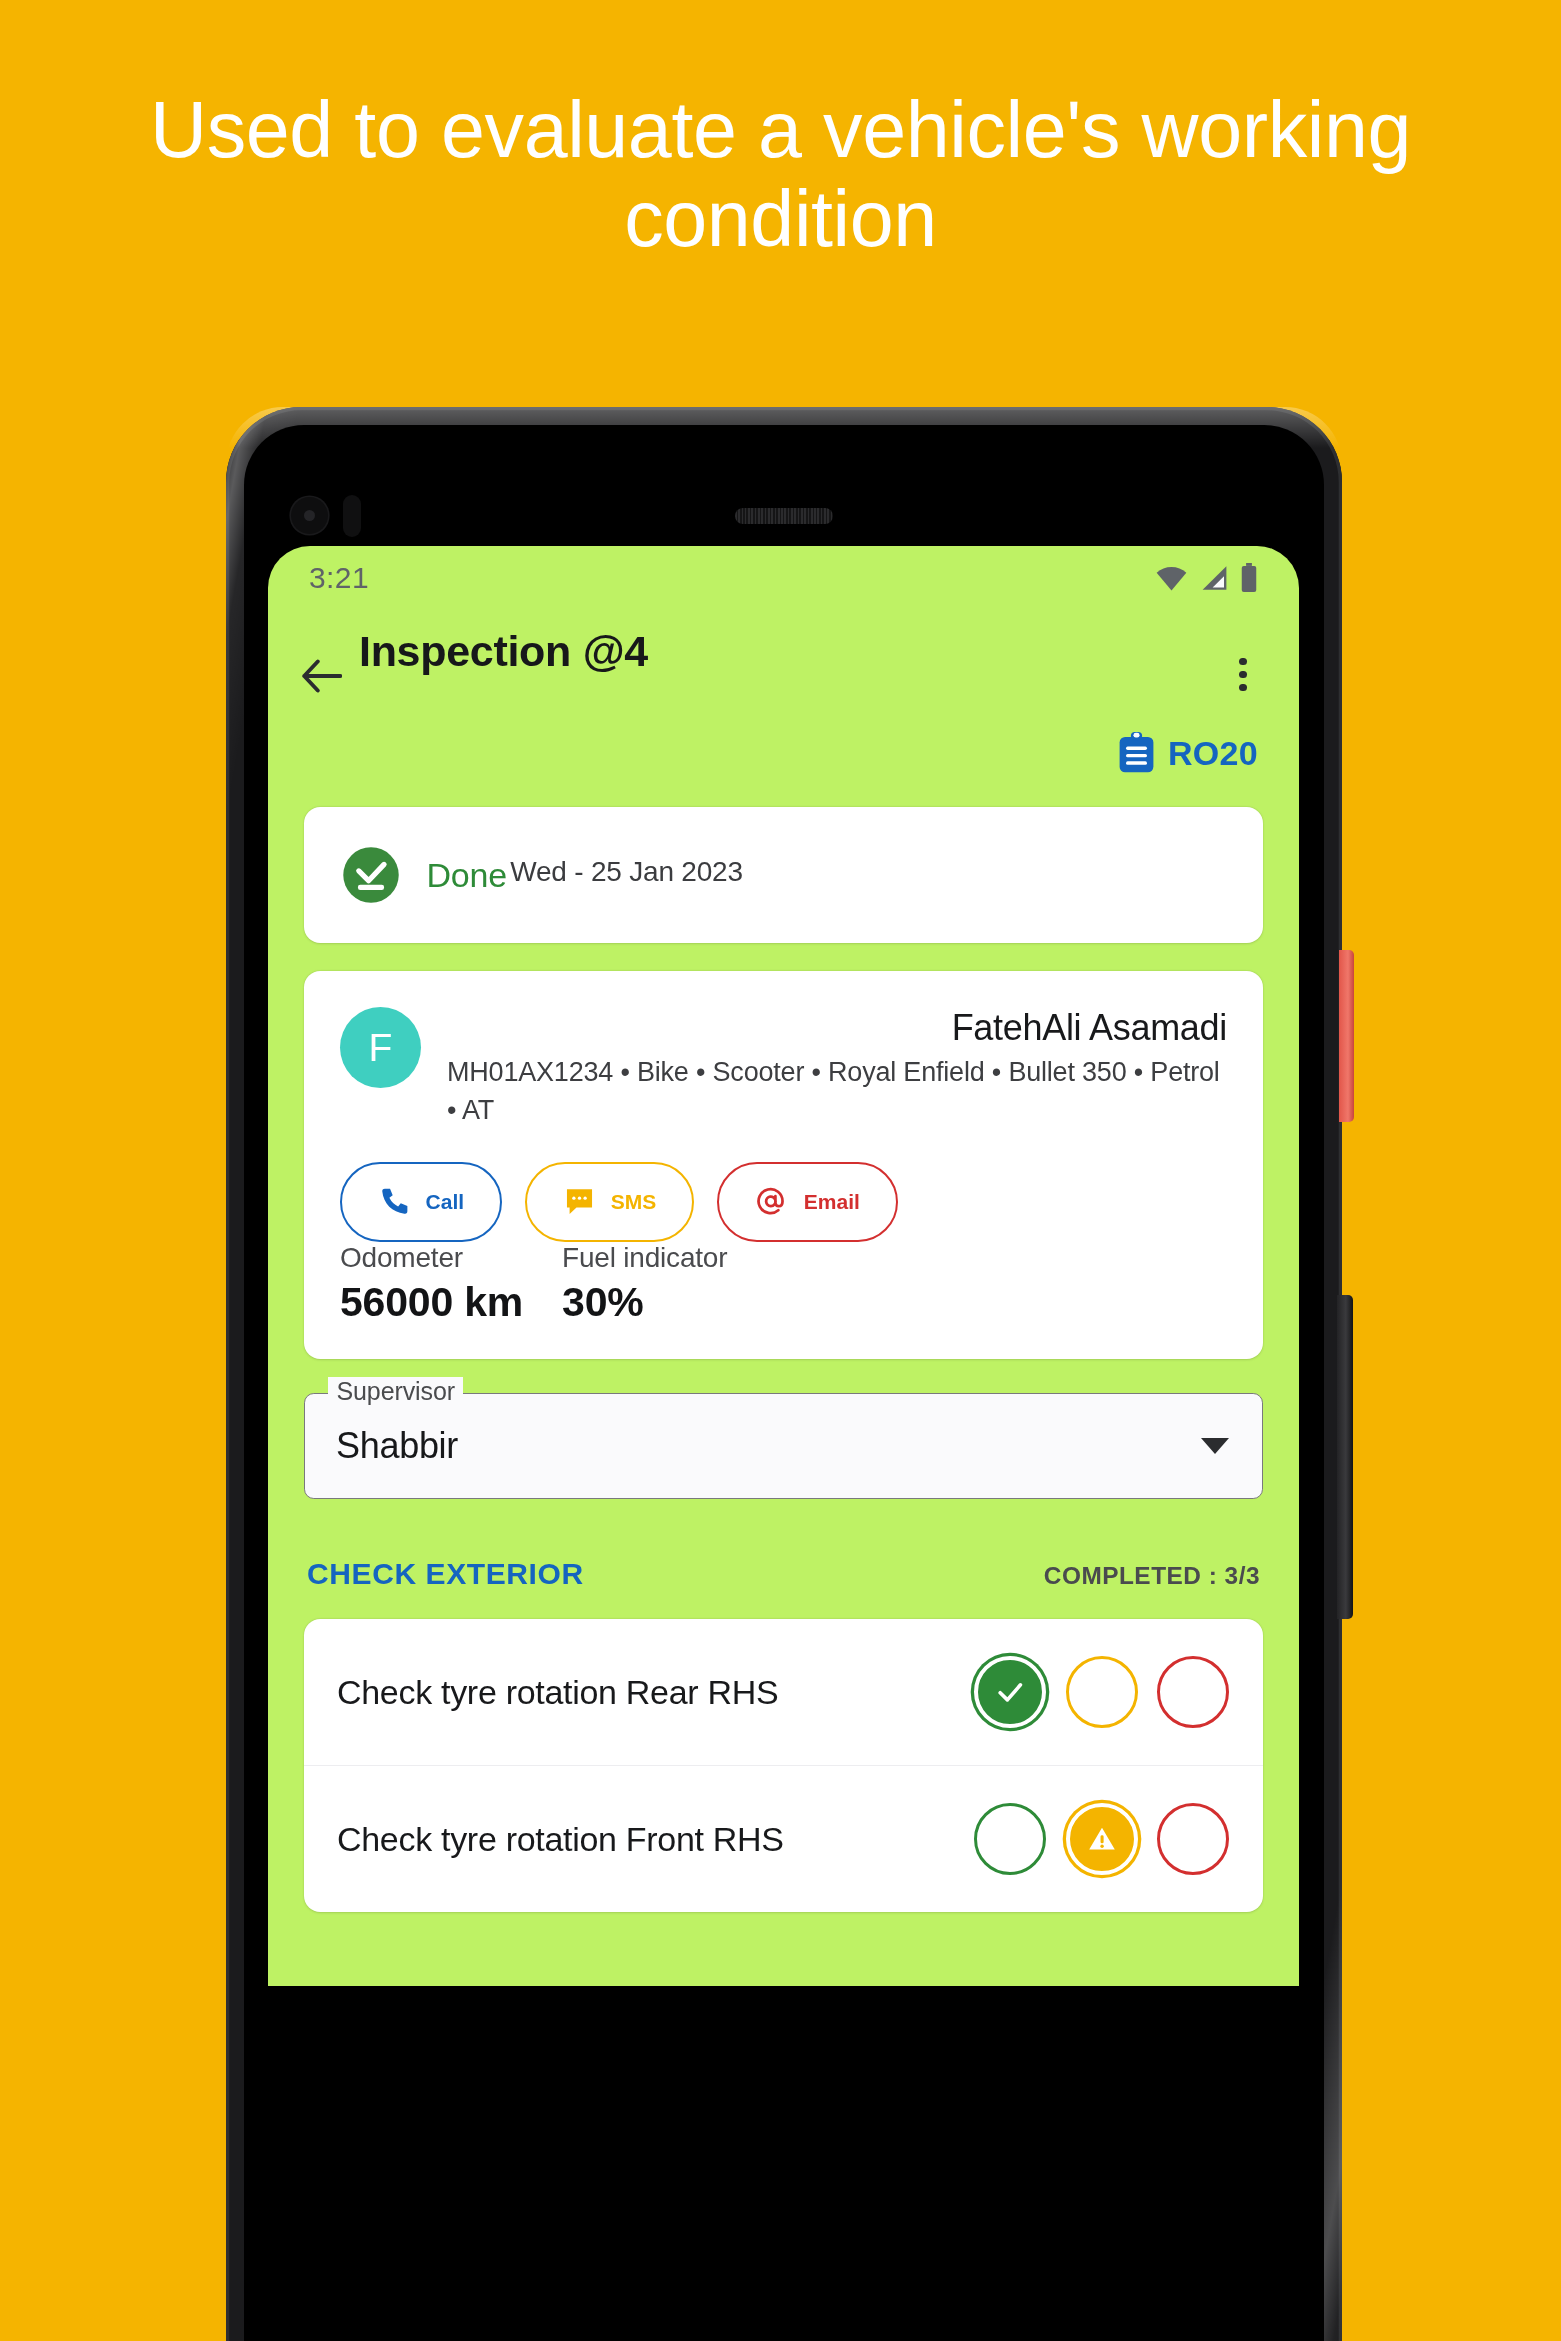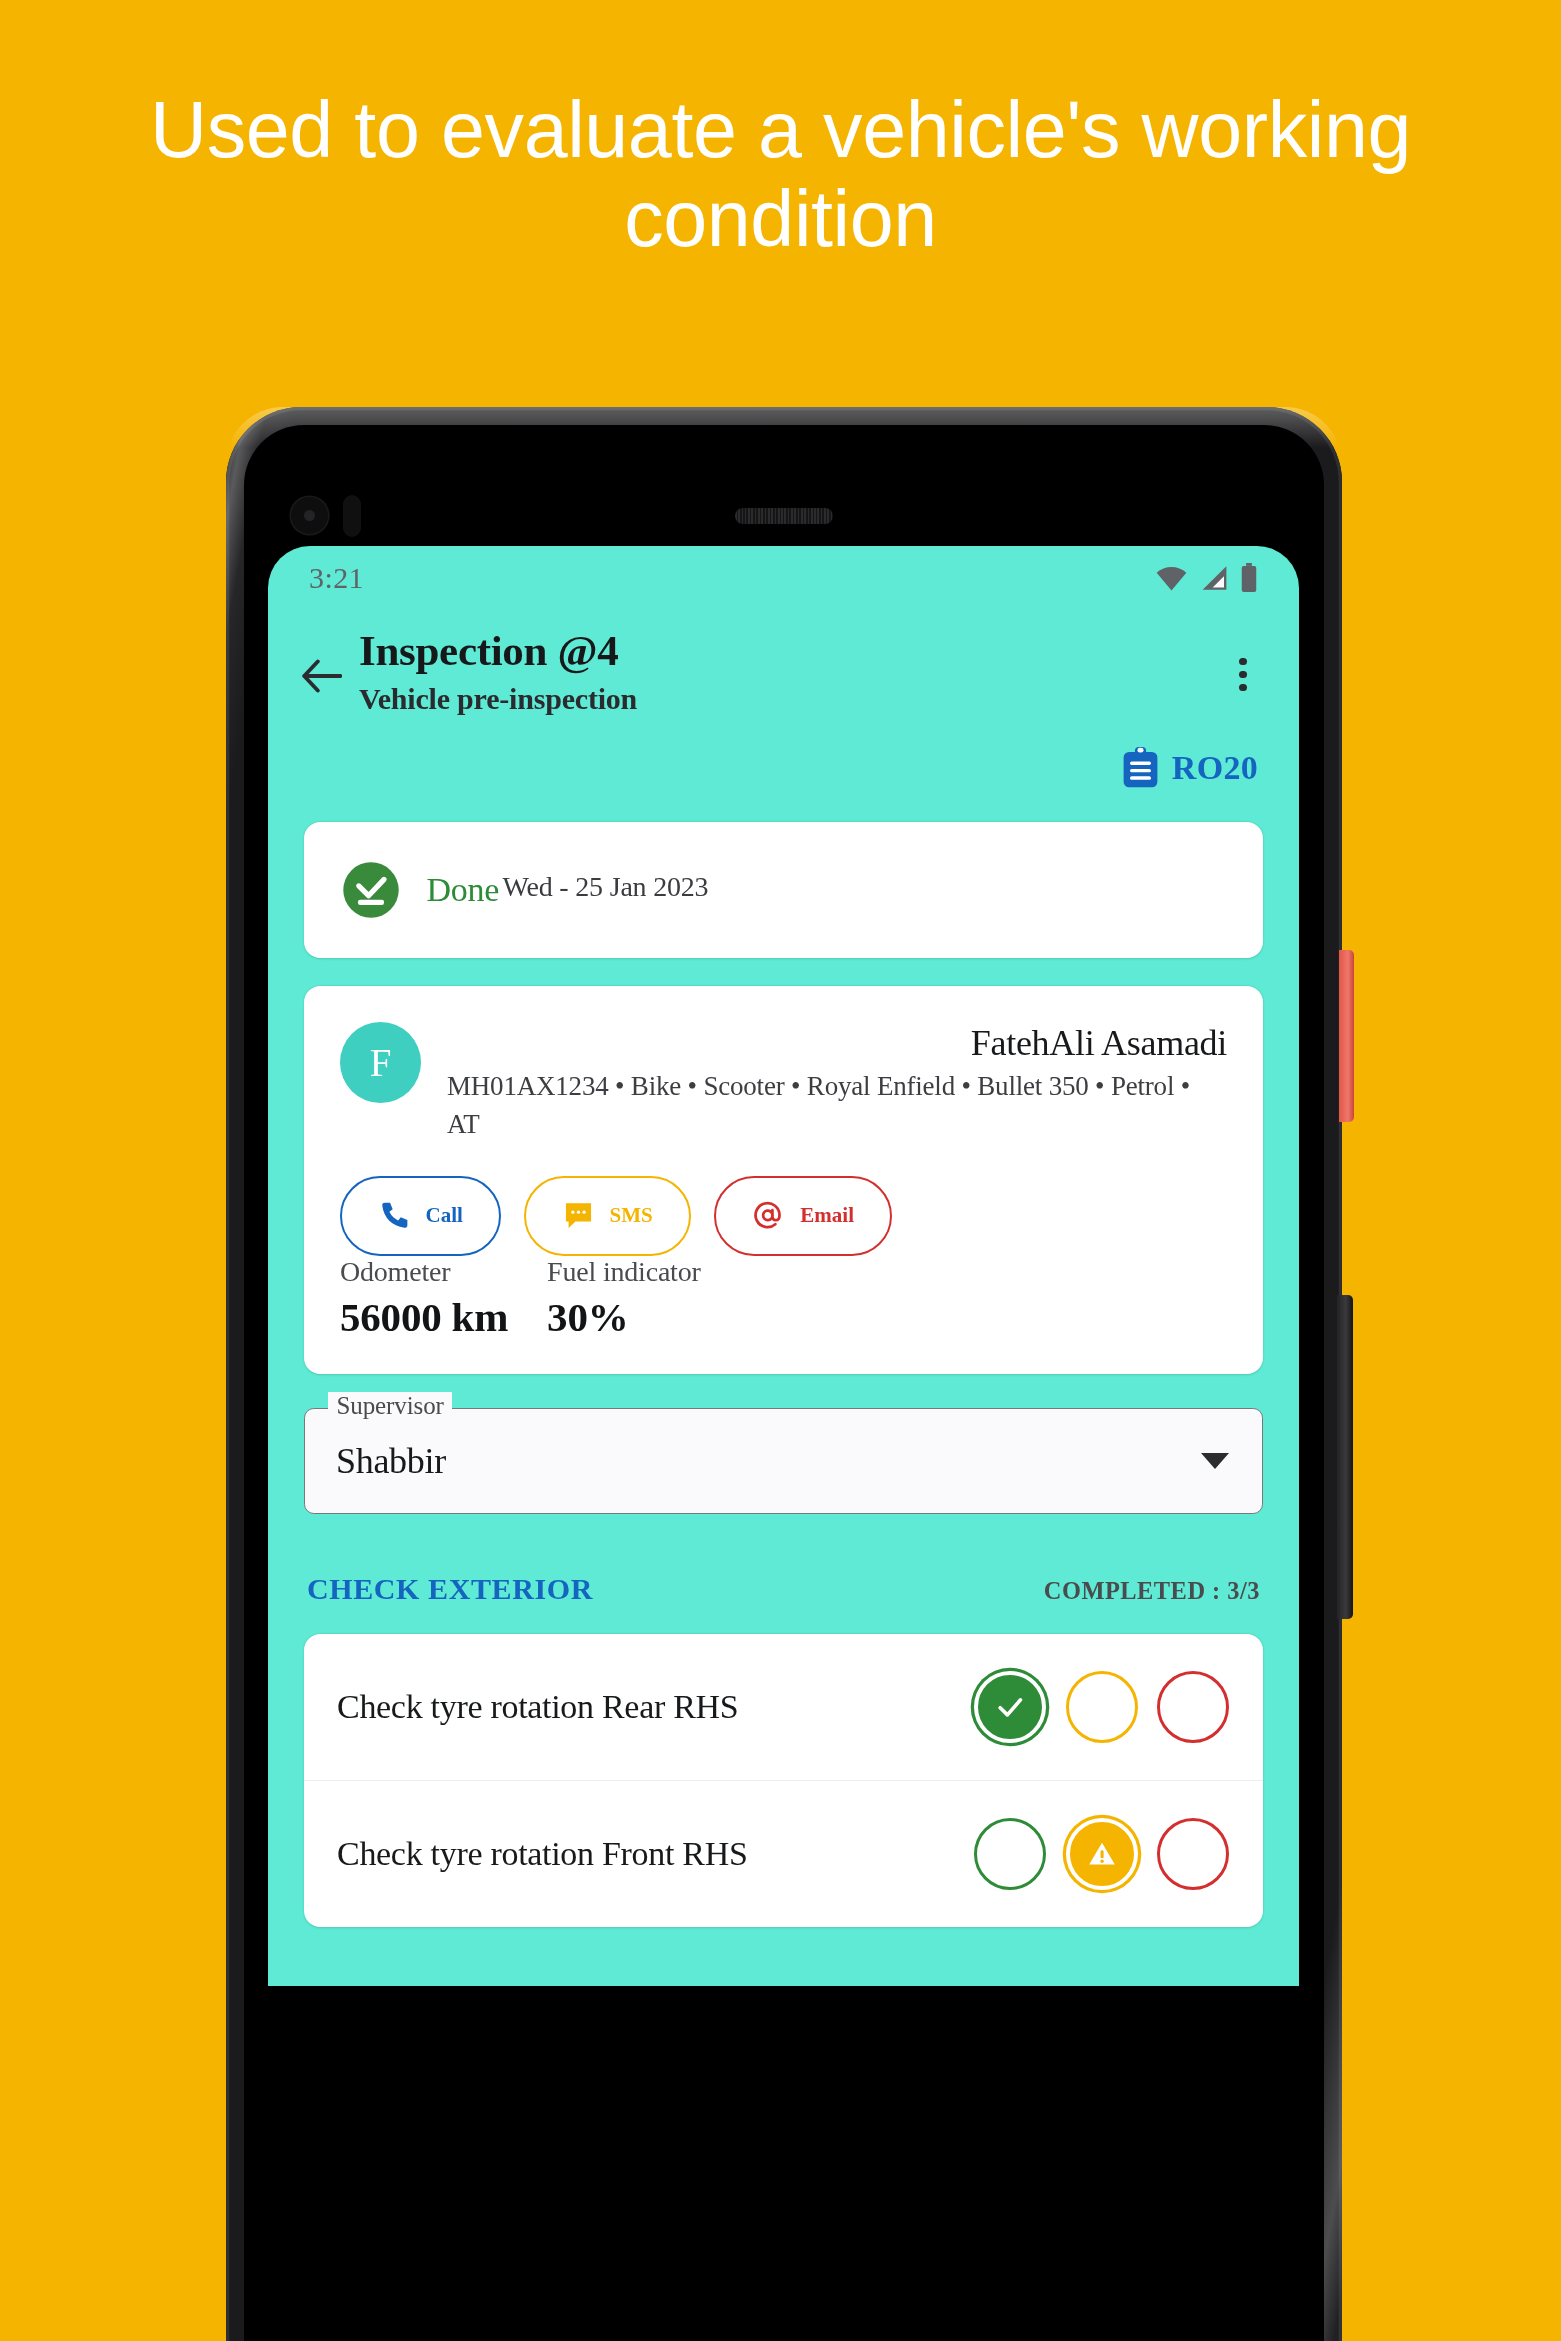--- a/index.html
+++ b/index.html
@@ -98,24 +98,24 @@
     width:16.3px; height:324px;
     background:linear-gradient(90deg,#232325,#3a3a3d 55%,#141415);
     border-radius:0 4.9px 4.9px 0;
   }
 
   
   .screen {
     position:absolute;
     left:268px; top:546px;
     width:1031px; height:1440px;
-    background:#5eead4;
+    background:#bef264;
     border-radius:42px 42px 0 0;
     overflow:hidden;
-    font-family:Liberation Serif, serif;
+    font-family:Liberation Sans, sans-serif;
   }
 
   
   .statusbar {
     height:63px;
     display:flex; align-items:center; justify-content:space-between;
     padding:0 41px 0 41px;
   }
   .clock { font-size:30px; color:#5f6368; letter-spacing:0.4px; }
   .status-icons { display:flex; align-items:center; gap:11.4px; }
@@ -289,21 +289,20 @@
   </div>
 
   <div class="appbar">
     <div class="back-arrow">
       <svg width="42" height="36" viewBox="0 0 26 22">
         <path d="M11 2 L2.6 11 L11 20 M2.6 11 L25 11" fill="none" stroke="#2b2c2f" stroke-width="2.4" stroke-linecap="round" stroke-linejoin="round"></path>
       </svg>
     </div>
     <div class="titles">
       <div class="app-title">Inspection @4</div>
-      <div class="app-subtitle">Vehicle pre-inspection</div>
     </div>
     <div class="overflow">
       <span class="dot"></span>
       <span class="dot"></span>
       <span class="dot"></span>
     </div>
   </div>
 
   <div class="ro-row">
     <svg width="37" height="42" viewBox="0 0 23 26">

